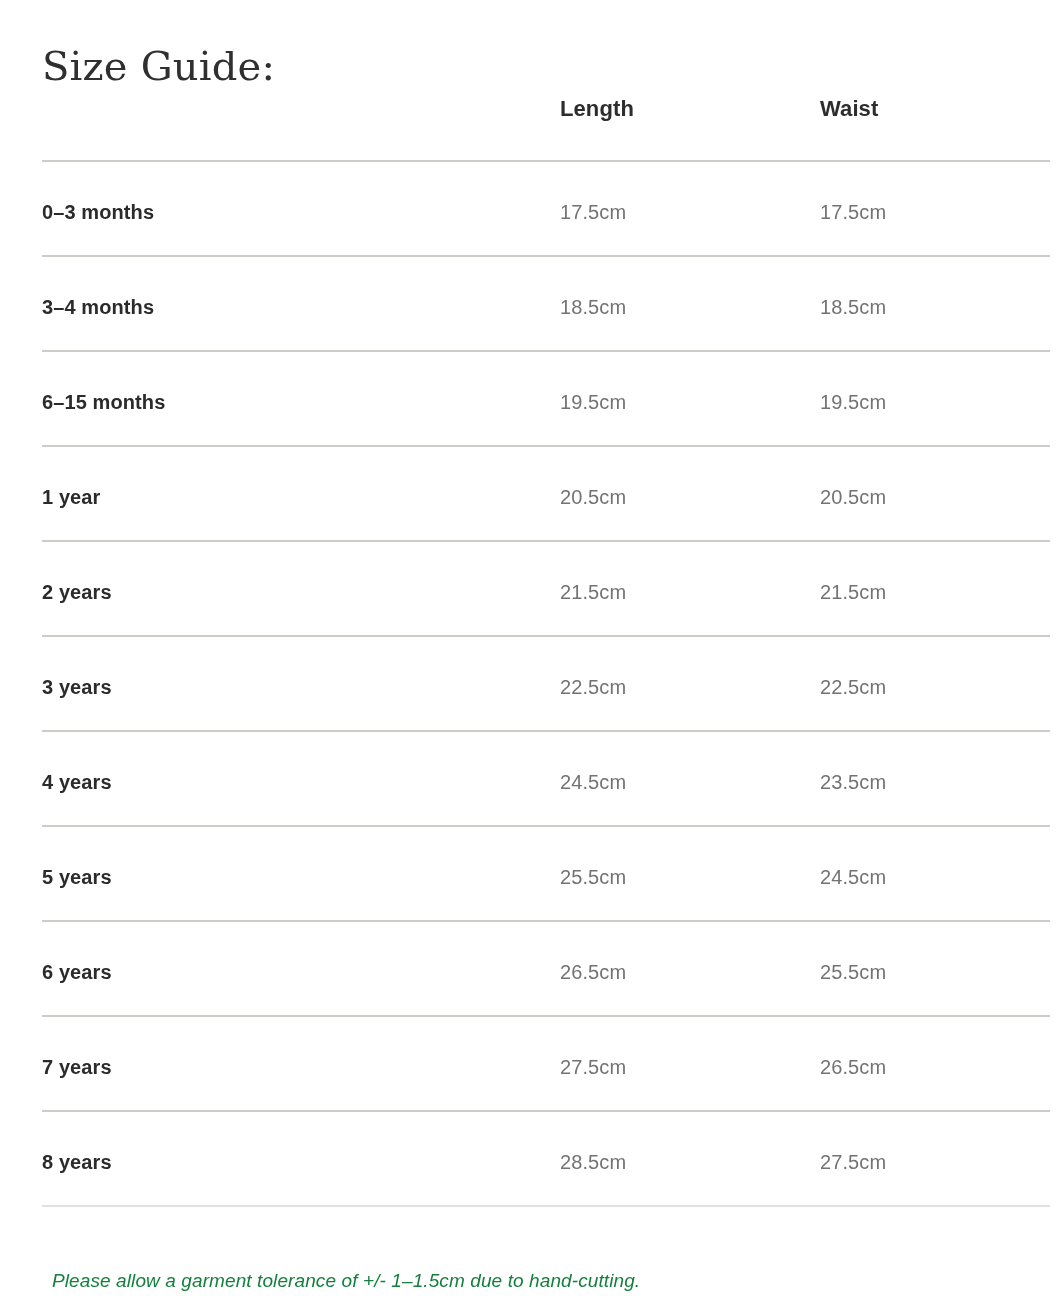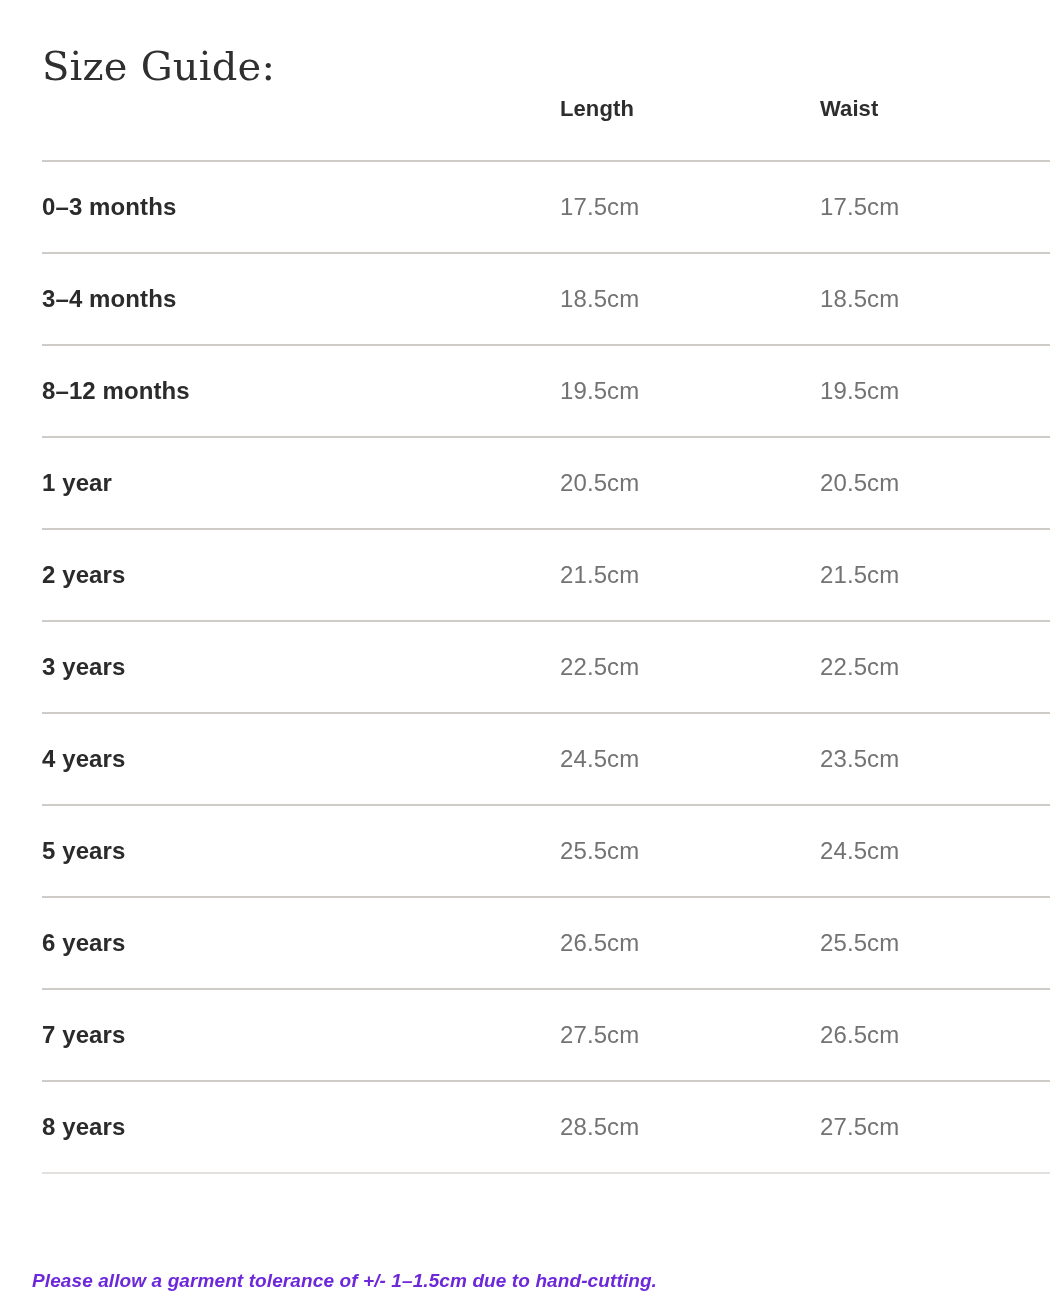--- a/index.html
+++ b/index.html
@@ -59,24 +59,24 @@
     letter-spacing: 0.1px;
     color: #2d2d2d;
     border-bottom: 2px solid #cfcbc7;
   }
 
   .size-table thead th.h-size {
     font-weight: 400;
   }
 
   .size-table tbody td {
-    padding: 30px 0 30px 0;
+    padding: 38px 0 30px 0;
     vertical-align: middle;
     border-bottom: 2px solid #cfcbc7;
-    font-size: 24px;
+    font-size: 20px;
     line-height: 1.25;
   }
 
   .size-table tbody tr:last-child td {
     border-bottom: 2px solid #e3e0dd;
   }
 
   .cell-size {
     font-weight: 700;
     color: #2b2b2b;
@@ -85,27 +85,27 @@
 
   .cell-val {
     font-weight: 400;
     color: #737373;
     letter-spacing: 0.1px;
   }
 
   
   .footnote {
     position: absolute;
-    left: 32px;
+    left: 52px;
     top: 1262px;
     transform: translateY(-50%);
     font-size: 19px;
     font-style: italic;
-    font-weight: 700;
-    color: #6d28d9;
+    font-weight: 400;
+    color: #15803d;
     letter-spacing: 0.1px;
     white-space: nowrap;
   }
 </style>
 </head>
 <body>
 
 <div class="page">
 
   <h1 class="title">Size Guide:</h1>
@@ -131,21 +131,21 @@
         <td class="cell-val">17.5cm</td>
       </tr>
 
       <tr>
         <td class="cell-size">3–4 months</td>
         <td class="cell-val">18.5cm</td>
         <td class="cell-val">18.5cm</td>
       </tr>
 
       <tr>
-        <td class="cell-size">8–12 months</td>
+        <td class="cell-size">6–15 months</td>
         <td class="cell-val">19.5cm</td>
         <td class="cell-val">19.5cm</td>
       </tr>
 
       <tr>
         <td class="cell-size">1 year</td>
         <td class="cell-val">20.5cm</td>
         <td class="cell-val">20.5cm</td>
       </tr>
 

